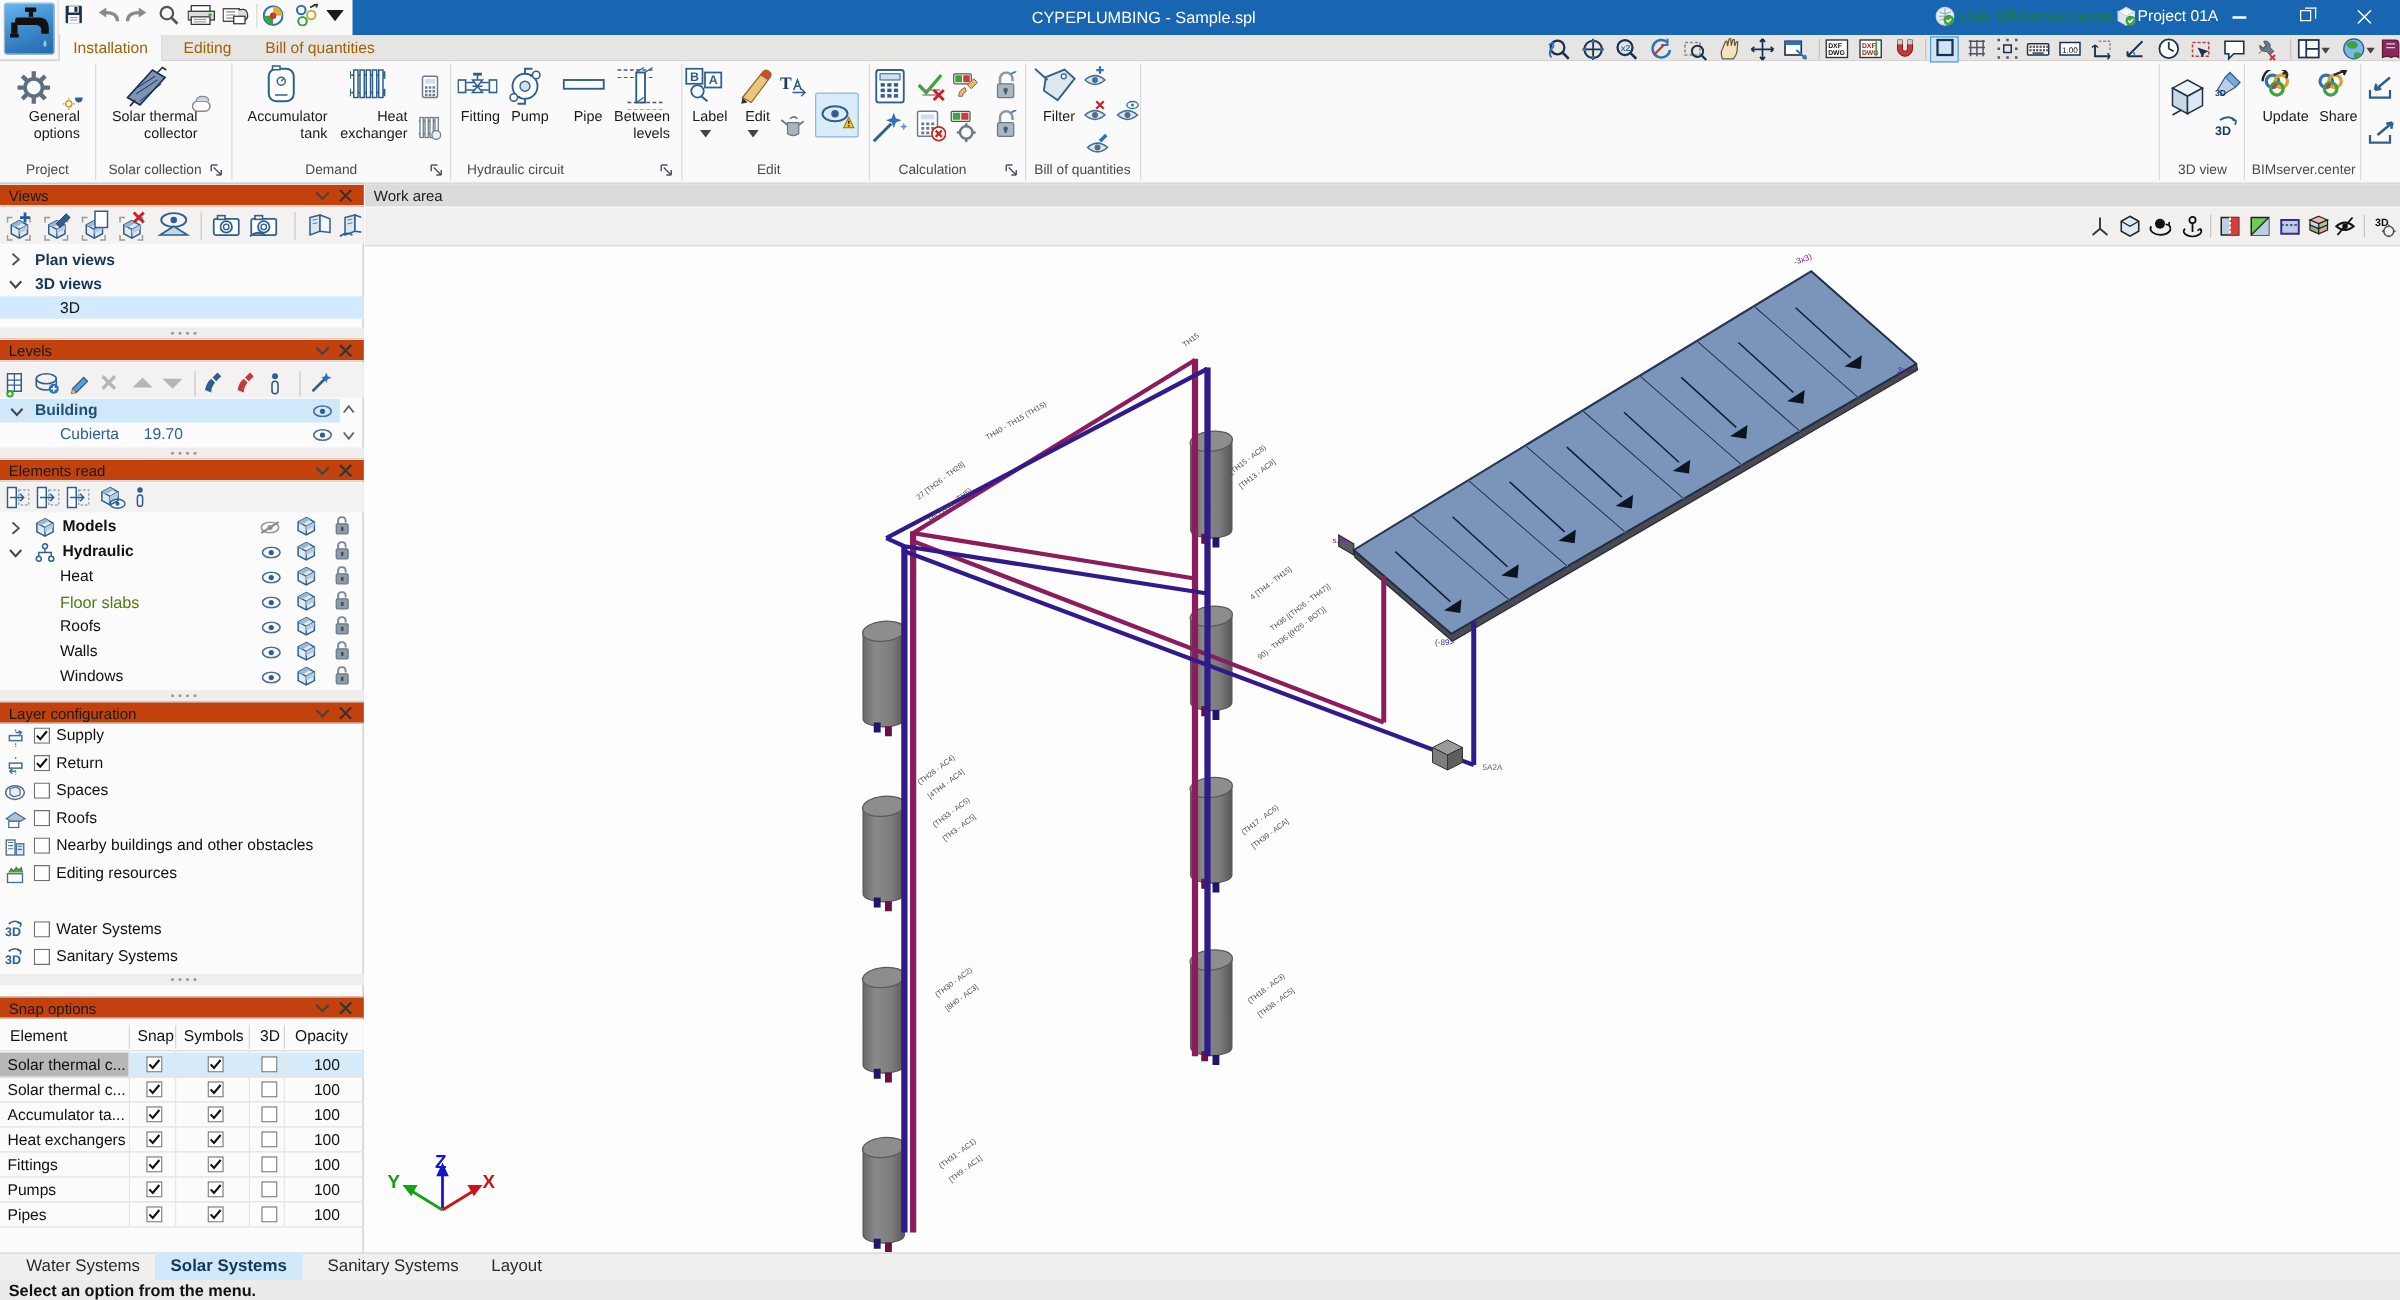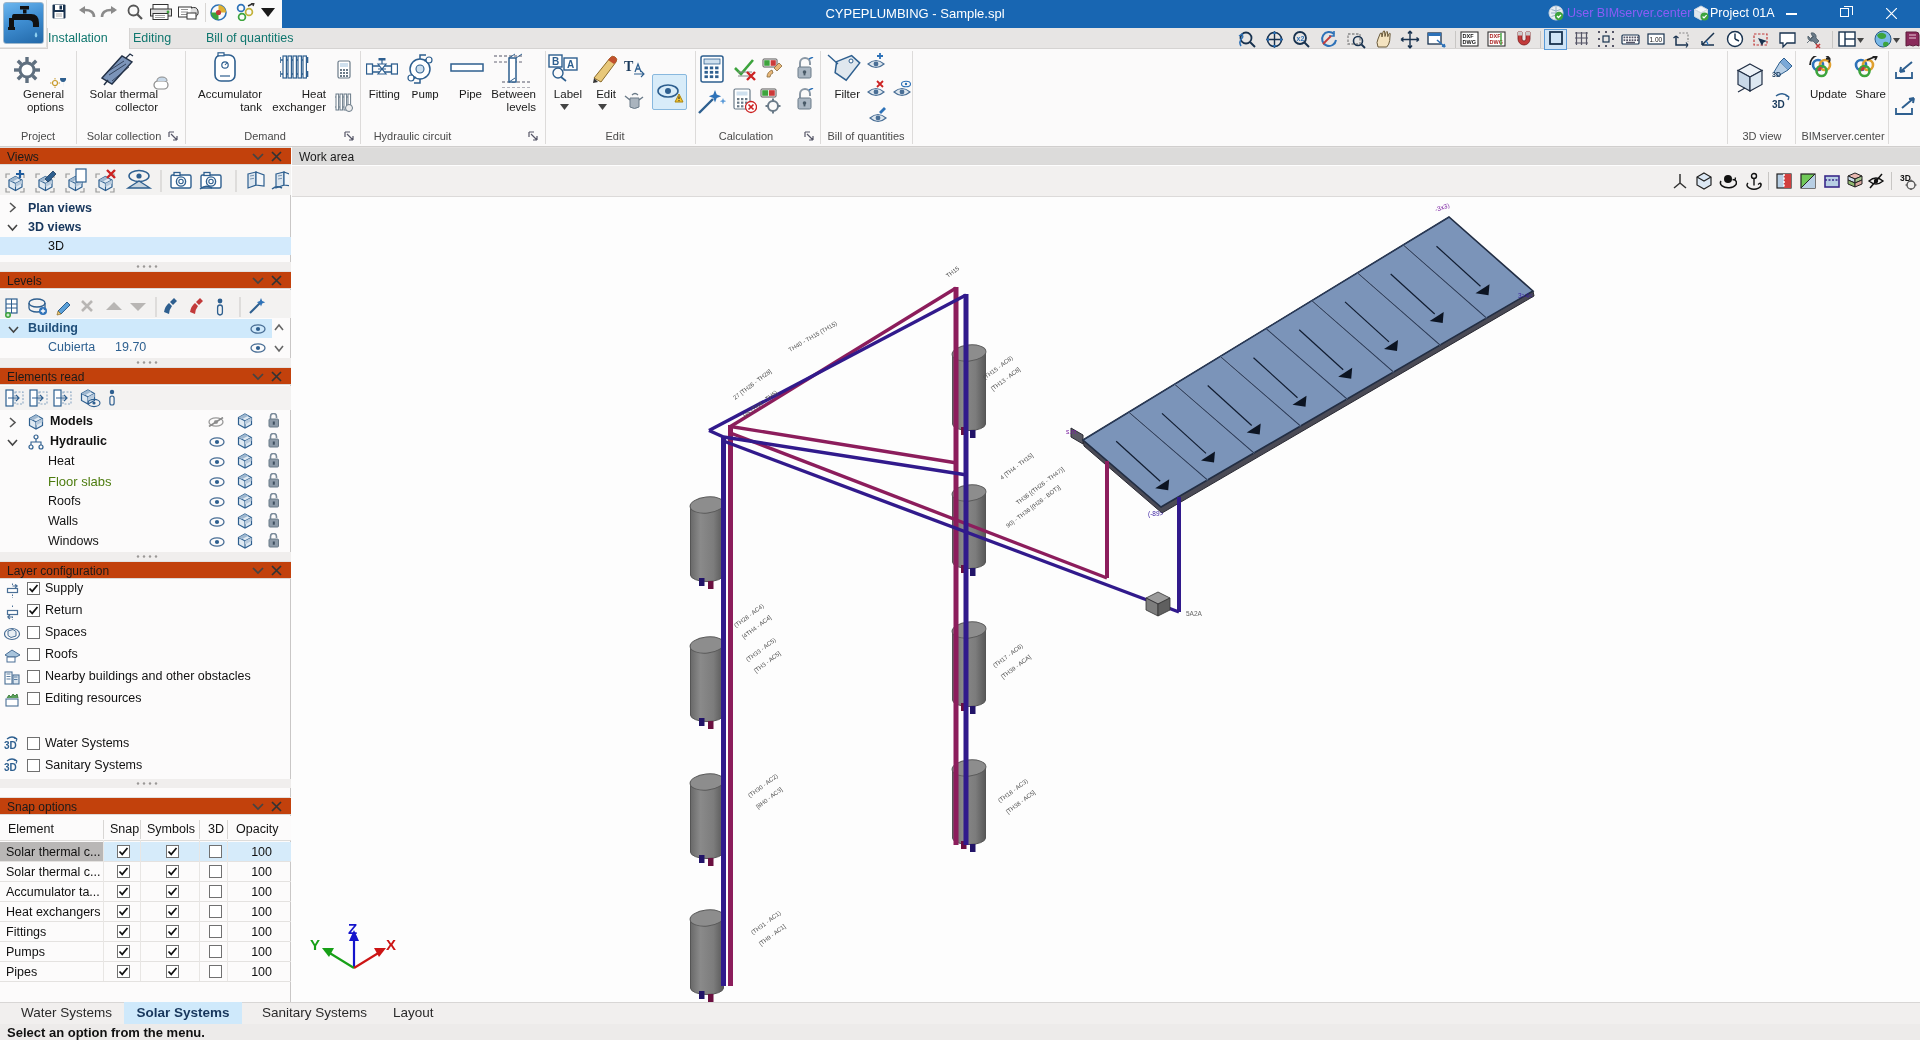--- a/index.html
+++ b/index.html
@@ -1,21 +1,21 @@
 <!DOCTYPE html>
 <html><head><meta charset="utf-8"><style>
 *{margin:0;padding:0;box-sizing:border-box}
 html,body{width:1920px;height:1040px;overflow:hidden}
 body{position:relative;font-family:"Liberation Sans",sans-serif;background:#fdfdfd;-webkit-font-smoothing:antialiased}
 .abs{position:absolute}
 .titlebar{left:0;top:0;width:1920px;height:28px;background:#1866b2}
 .quickbar{left:46px;top:0;width:236px;height:28px;background:#fafafa}
 .appicon{left:3px;top:2px;width:41px;height:42px;background:linear-gradient(160deg,#6cb6ee 0%,#3f8ed2 45%,#2268a8 100%);border:1px solid #9db7cc;border-radius:3px;z-index:5}
 .tabrow{left:0;top:28px;width:1920px;height:21px;background:#e7e5e4;border-bottom:1px solid #d5d3d2}
-.tab{position:absolute;top:0;height:21px;line-height:21px;font-size:12.5px;color:#0f766e;}
+.tab{position:absolute;top:0;height:21px;line-height:21px;font-size:12.5px;color:#a16207;text-align:center}
 .tab.active{background:#fbfafa;border-left:1px solid #d5d3d2;border-right:1px solid #d5d3d2}
 .ribbon{left:0;top:49px;width:1920px;height:98px;background:#fbfafa;border-bottom:1px solid #d0cecd}
 .gsep{position:absolute;top:2px;width:1px;height:93px;background:#dddbda}
 .glabel{position:absolute;top:130px;font-size:11px;color:#4a4a4a;text-align:center;white-space:nowrap}
 .btxt{position:absolute;font-size:11.5px;color:#1a1a1a;text-align:right;line-height:13px;white-space:nowrap}
 .leftpanel{left:0;top:147px;width:291px;height:856px;background:#fcfbfb;border-right:1px solid #c9c7c6}
 .phead{position:absolute;left:0;width:291px;height:18px;background:#c2410c;border-bottom:1px solid #dbd9d8;border-top:1px solid #e3e1e0}
 .phead .t{position:absolute;left:7px;top:2px;font-size:12px;color:#1a1a1a}
 .splitter{position:absolute;left:0;width:291px;height:9px;background:#f0eeed}
 .dots{position:absolute;left:136px;top:3px;width:22px;height:3px}
@@ -29,21 +29,21 @@
 .worktools{left:292px;top:166px;width:1628px;height:31px;background:#f2f0ef;border-bottom:1px solid #dcdad9}
 .canvas{left:292px;top:198px;width:1628px;height:804px;background:#fdfdfd}
 </style></head>
 <body>
 
 <div class="abs titlebar"></div>
 <div class="abs quickbar"></div>
 <div class="abs" style="left:0;top:0;width:47px;height:47px;background:#fafafa;z-index:4;border-right:1px solid #e0deda"></div>
 <div class="abs appicon" id="appicon" style="z-index:5"></div>
 <div class="abs" style="left:700px;top:6px;width:430px;text-align:center;color:#fff;font-size:13px;">CYPEPLUMBING - Sample.spl</div>
-<div class="abs" style="left:1567px;top:6px;color:#8b5cf6;font-size:12.5px;">User BIMserver.center</div>
+<div class="abs" style="left:1567px;top:6px;color:#15803d;font-size:12.5px;">User BIMserver.center</div>
 <svg class="abs" style="left:1548px;top:5px" width="16" height="16" viewBox="0 0 16 16">
     <circle cx="8" cy="8" r="7" fill="#e8eef4" stroke="#cfd8e0"></circle>
     <path d="M3,8 h10 M8,1.5 v13 M3.5,4.5 q4.5,3 9,0 M3.5,11.5 q4.5,-3 9,0" stroke="#8aa8c0" stroke-width="0.9" fill="none"></path>
     <circle cx="11" cy="11" r="4.2" fill="#3da43d"></circle>
     <path d="M9,11 l1.5,1.5 L13,10" stroke="#fff" stroke-width="1.3" fill="none"></path>
   </svg>
 <svg class="abs" style="left:1693px;top:5px" width="16" height="16" viewBox="0 0 16 16">
     <polygon points="8,1 14.5,4.5 8,8 1.5,4.5" fill="#f4f7fa" stroke="#d0d8e0"></polygon>
     <polygon points="1.5,4.5 8,8 8,15 1.5,11.5" fill="#dfe7ee" stroke="#d0d8e0"></polygon>
     <polygon points="14.5,4.5 8,8 8,15 14.5,11.5" fill="#eef2f6" stroke="#d0d8e0"></polygon>
@@ -85,21 +85,21 @@
 <div class="glabel" style="left:715px;width:62px;">Calculation</div>
 <div class="glabel" style="left:822px;width:88px;">Bill of quantities</div>
 <div class="glabel" style="left:1737px;width:50px;">3D view</div>
 <div class="glabel" style="left:1800px;width:86px;">BIMserver.center</div>
 
 <div class="btxt" style="left:2px;top:88px;width:62px;">General<br>options</div>
 <div class="btxt" style="left:82px;top:88px;width:76px;">Solar thermal<br>collector</div>
 <div class="btxt" style="left:190px;top:88px;width:72px;">Accumulator<br>tank</div>
 <div class="btxt" style="left:264px;top:88px;width:62px;">Heat<br>exchanger</div>
 <div class="btxt" style="left:366px;top:88px;width:34px;">Fitting</div>
-<div class="btxt" style="left:405px;top:88px;width:34px;font-family:Liberation Mono, monospace;">Pump</div>
+<div class="btxt" style="left:405px;top:88px;width:34px;">Pump</div>
 <div class="btxt" style="left:452px;top:88px;width:30px;">Pipe</div>
 <div class="btxt" style="left:486px;top:88px;width:50px;">Between<br>levels</div>
 <div class="btxt" style="left:550px;top:88px;width:32px;">Label</div>
 <div class="btxt" style="left:590px;top:88px;width:26px;">Edit</div>
 <div class="btxt" style="left:826px;top:88px;width:34px;">Filter</div>
 <div class="btxt" style="left:1803px;top:88px;width:44px;">Update</div>
 <div class="btxt" style="left:1850px;top:88px;width:36px;">Share</div>
 
 <div class="abs leftpanel"></div>
 <div class="abs" style="left:0;top:165px;width:291px;height:30px;background:#f3f2f1"></div>

